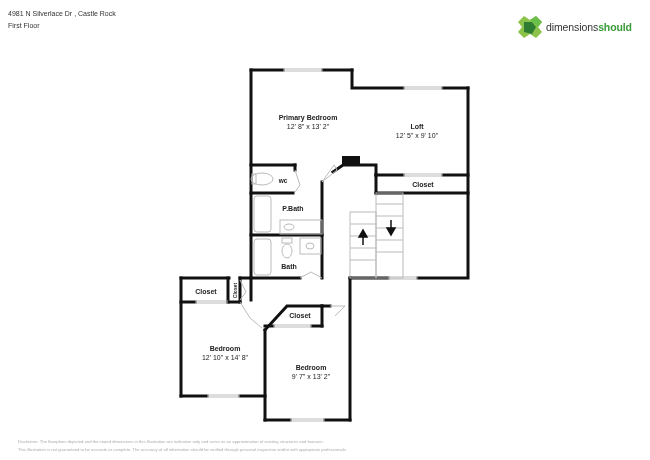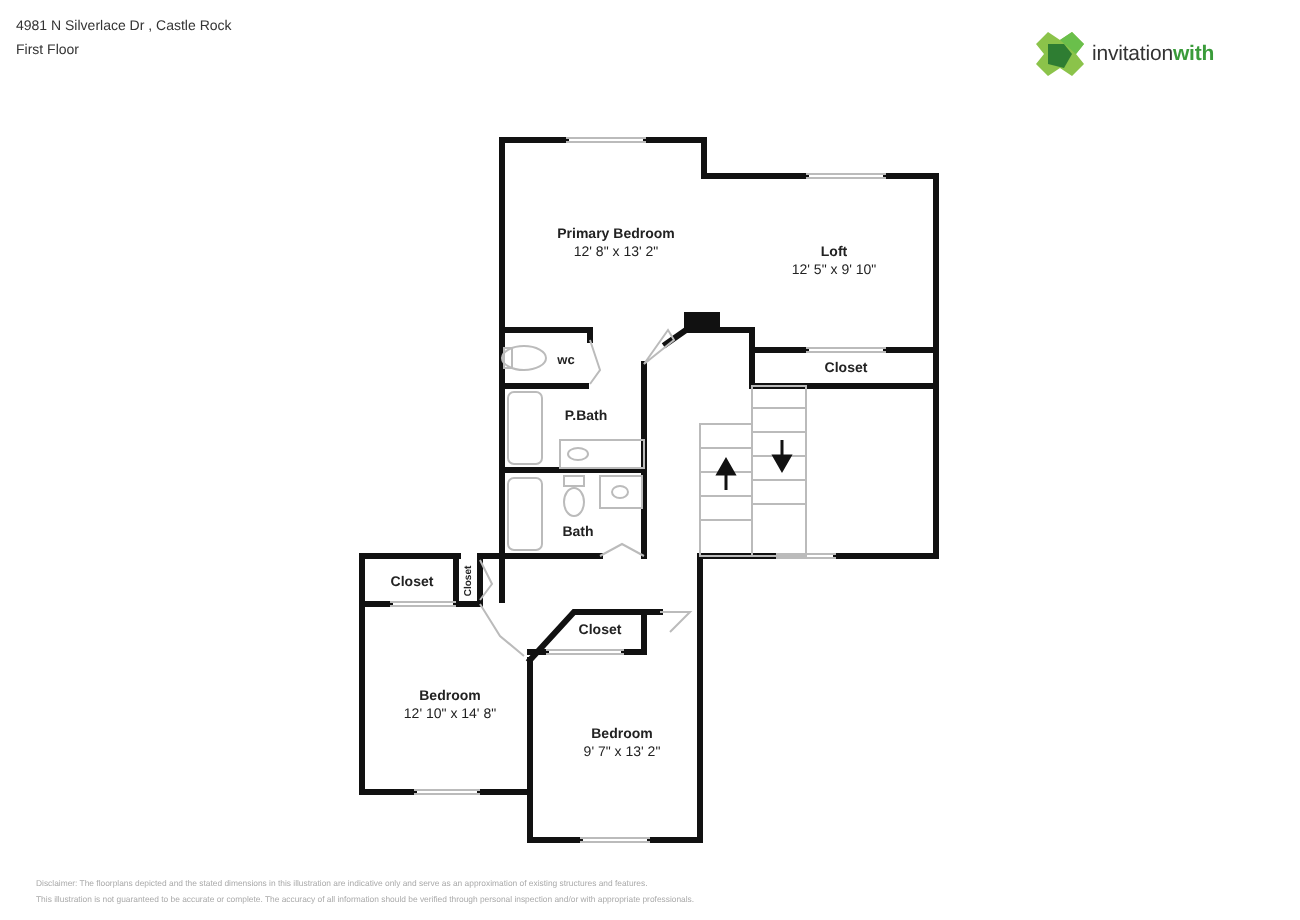--- a/index.html
+++ b/index.html
@@ -22,21 +22,21 @@
   <div>4981 N Silverlace Dr , Castle Rock</div>
   <div>First Floor</div>
 </div>
 
 <div class="logo">
   <svg width="24" height="22" viewBox="0 0 24 22">
     <polygon points="6,0 12,4 18,0 24,6 20,11 24,16 18,22 12,18 6,22 0,16 4,11 0,6" fill="#8bc34a"></polygon>
     <polygon points="6,6 14,6 18,11 14,18 6,16" fill="#2e7d32"></polygon>
     <polygon points="12,4 18,0 24,6 20,11" fill="#6abf4b"></polygon>
   </svg>
-  <div class="logo-text"><span>invitation</span><span class="b">with</span></div>
+  <div class="logo-text"><span>dimensions</span><span class="b">should</span></div>
 </div>
 
 <svg class="plan" width="650" height="460" viewBox="0 0 650 460">
   <g stroke="#111" stroke-width="3" fill="none" stroke-linecap="square">
 
     <polyline points="251,70 251,300"></polyline>
     <line x1="251" y1="70" x2="283" y2="70"></line>
     <line x1="323" y1="70" x2="352" y2="70"></line>
     <polyline points="352,70 352,88 403,88"></polyline>
     <line x1="443" y1="88" x2="468" y2="88"></line>

